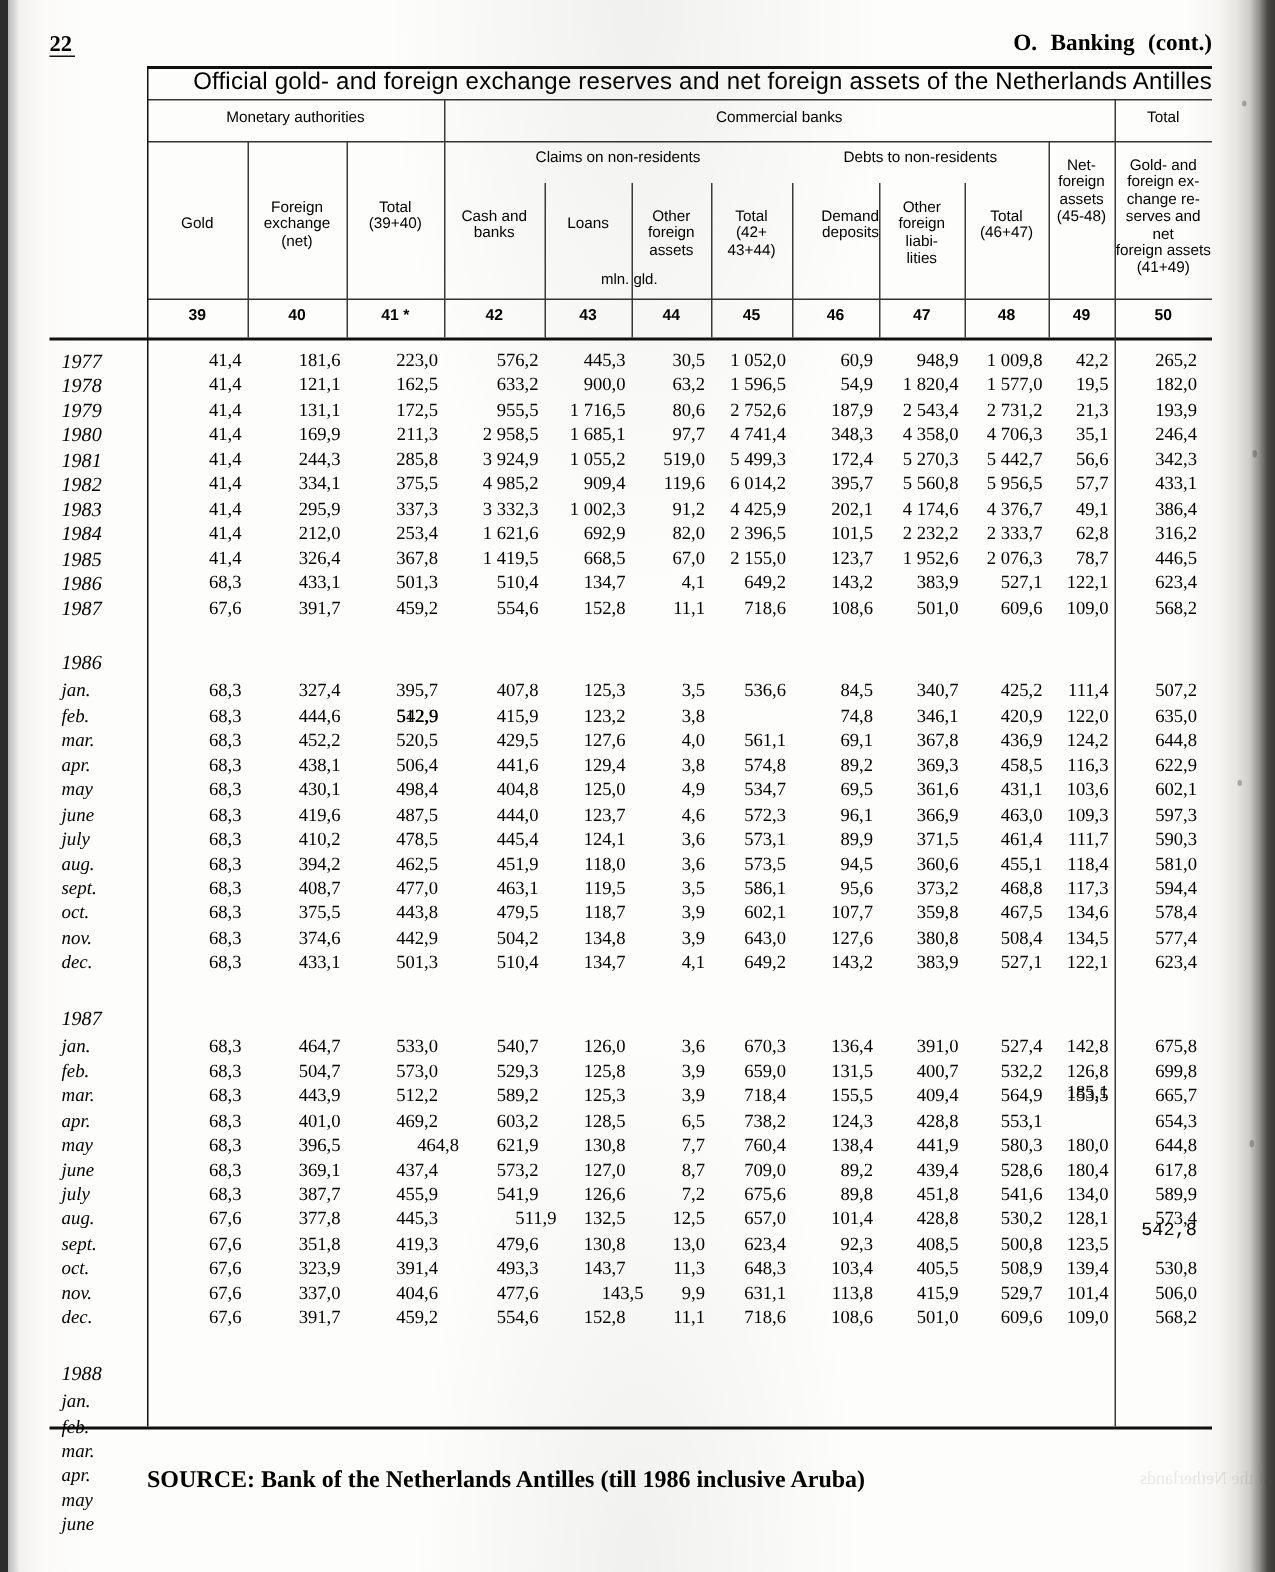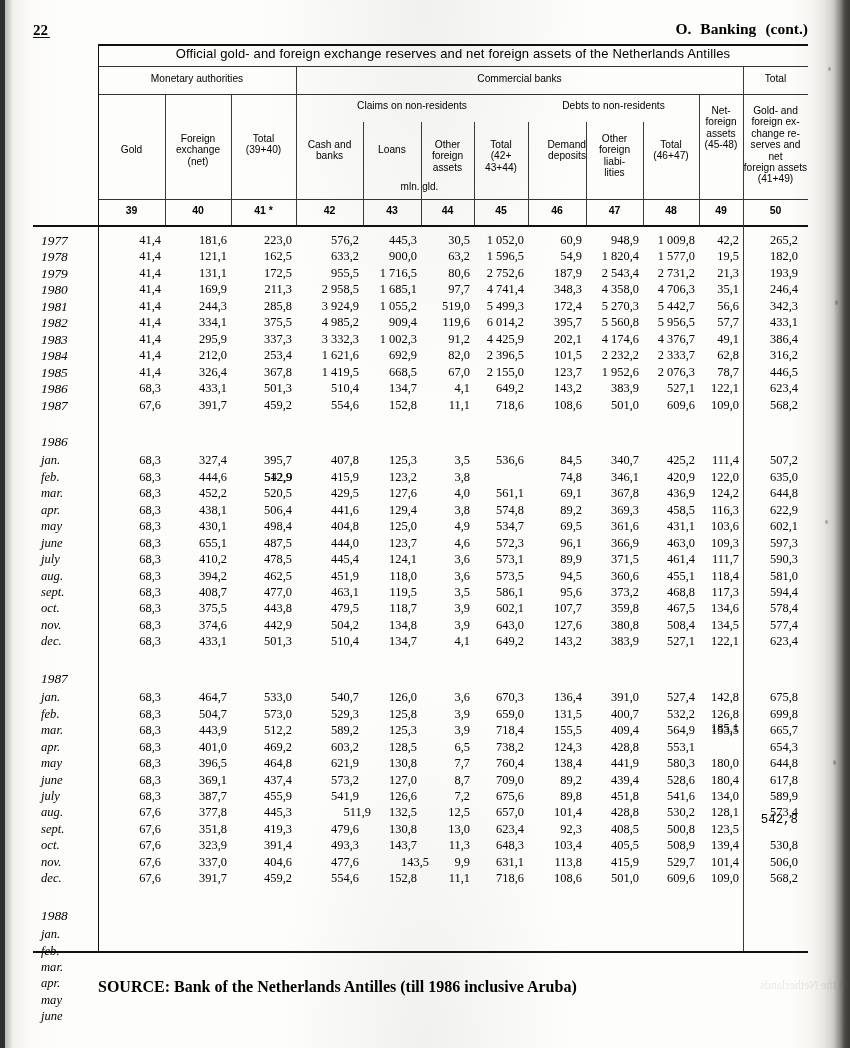--- a/index.html
+++ b/index.html
@@ -93,23 +93,23 @@
   .rule-bottom { position:absolute; left:0px; top:907px; width:775px; border-top:2.0px solid #111; }
 
   
   .v { position:absolute; width:0; border-left:0.9px solid #3a3a3a; }
   .vthick { position:absolute; width:0; border-left:1.6px solid #111; }
 
   
   .banner {
     position:absolute;
     left:65px; top:2px; width:710px;
-    text-align:center;
+    text-align:right;
     font-family:"Liberation Sans", sans-serif;
-    font-size:13px;
+    font-size:16px;
     letter-spacing:0.15px;
   }
   .grouphdr {
     position:absolute;
     font-family:"Liberation Sans", sans-serif;
     font-size:10.2px;
     text-align:center;
     top:29px;
   }
   .subhdr {
@@ -477,21 +477,21 @@
         <div class="cell" style="top: 294.2px; left: 0px; width: 384px;">125,0</div>
         <div class="cell" style="top: 294.2px; left: 0px; width: 437px;">4,9</div>
         <div class="cell" style="top: 294.2px; left: 0px; width: 491px;">534,7</div>
         <div class="cell" style="top: 294.2px; left: 0px; width: 549px;">69,5</div>
         <div class="cell" style="top: 294.2px; left: 0px; width: 606px;">361,6</div>
         <div class="cell" style="top: 294.2px; left: 0px; width: 662px;">431,1</div>
         <div class="cell" style="top: 294.2px; left: 0px; width: 706px;">103,6</div>
         <div class="cell" style="top: 294.2px; left: 0px; width: 765px;">602,1</div>
         <div class="rowlabel" style="top: 310.65px;">june</div>
         <div class="cell" style="top: 310.65px; left: 0px; width: 128px;">68,3</div>
-        <div class="cell" style="top: 310.65px; left: 0px; width: 194px;">655,1</div>
+        <div class="cell" style="top: 310.65px; left: 0px; width: 194px;">419,6</div>
         <div class="cell" style="top: 310.65px; left: 0px; width: 259px;">487,5</div>
         <div class="cell" style="top: 310.65px; left: 0px; width: 326px;">444,0</div>
         <div class="cell" style="top: 310.65px; left: 0px; width: 384px;">123,7</div>
         <div class="cell" style="top: 310.65px; left: 0px; width: 437px;">4,6</div>
         <div class="cell" style="top: 310.65px; left: 0px; width: 491px;">572,3</div>
         <div class="cell" style="top: 310.65px; left: 0px; width: 549px;">96,1</div>
         <div class="cell" style="top: 310.65px; left: 0px; width: 606px;">366,9</div>
         <div class="cell" style="top: 310.65px; left: 0px; width: 662px;">463,0</div>
         <div class="cell" style="top: 310.65px; left: 0px; width: 706px;">109,3</div>
         <div class="cell" style="top: 310.65px; left: 0px; width: 765px;">597,3</div>
@@ -622,21 +622,21 @@
         <div class="cell" style="top: 514.6px; left: 0px; width: 437px;">6,5</div>
         <div class="cell" style="top: 514.6px; left: 0px; width: 491px;">738,2</div>
         <div class="cell" style="top: 514.6px; left: 0px; width: 549px;">124,3</div>
         <div class="cell" style="top: 514.6px; left: 0px; width: 606px;">428,8</div>
         <div class="cell" style="top: 514.6px; left: 0px; width: 662px;">553,1</div>
         <div class="cell" style="top: 496px; left: 0px; width: 706px;">185,1</div>
         <div class="cell" style="top: 514.6px; left: 0px; width: 765px;">654,3</div>
         <div class="rowlabel" style="top: 531.05px;">may</div>
         <div class="cell" style="top: 531.05px; left: 0px; width: 128px;">68,3</div>
         <div class="cell" style="top: 531.05px; left: 0px; width: 194px;">396,5</div>
-        <div class="cell" style="top: 531.05px; left: 0px; width: 259px;">464,8</div>
+        <div class="cell" style="top: 531.05px; left: 14px; width: 259px;">464,8</div>
         <div class="cell" style="top: 531.05px; left: 0px; width: 326px;">621,9</div>
         <div class="cell" style="top: 531.05px; left: 0px; width: 384px;">130,8</div>
         <div class="cell" style="top: 531.05px; left: 0px; width: 437px;">7,7</div>
         <div class="cell" style="top: 531.05px; left: 0px; width: 491px;">760,4</div>
         <div class="cell" style="top: 531.05px; left: 0px; width: 549px;">138,4</div>
         <div class="cell" style="top: 531.05px; left: 0px; width: 606px;">441,9</div>
         <div class="cell" style="top: 531.05px; left: 0px; width: 662px;">580,3</div>
         <div class="cell" style="top: 531.05px; left: 0px; width: 706px;">180,0</div>
         <div class="cell" style="top: 531.05px; left: 0px; width: 765px;">644,8</div>
         <div class="rowlabel" style="top: 547.5px;">june</div>

